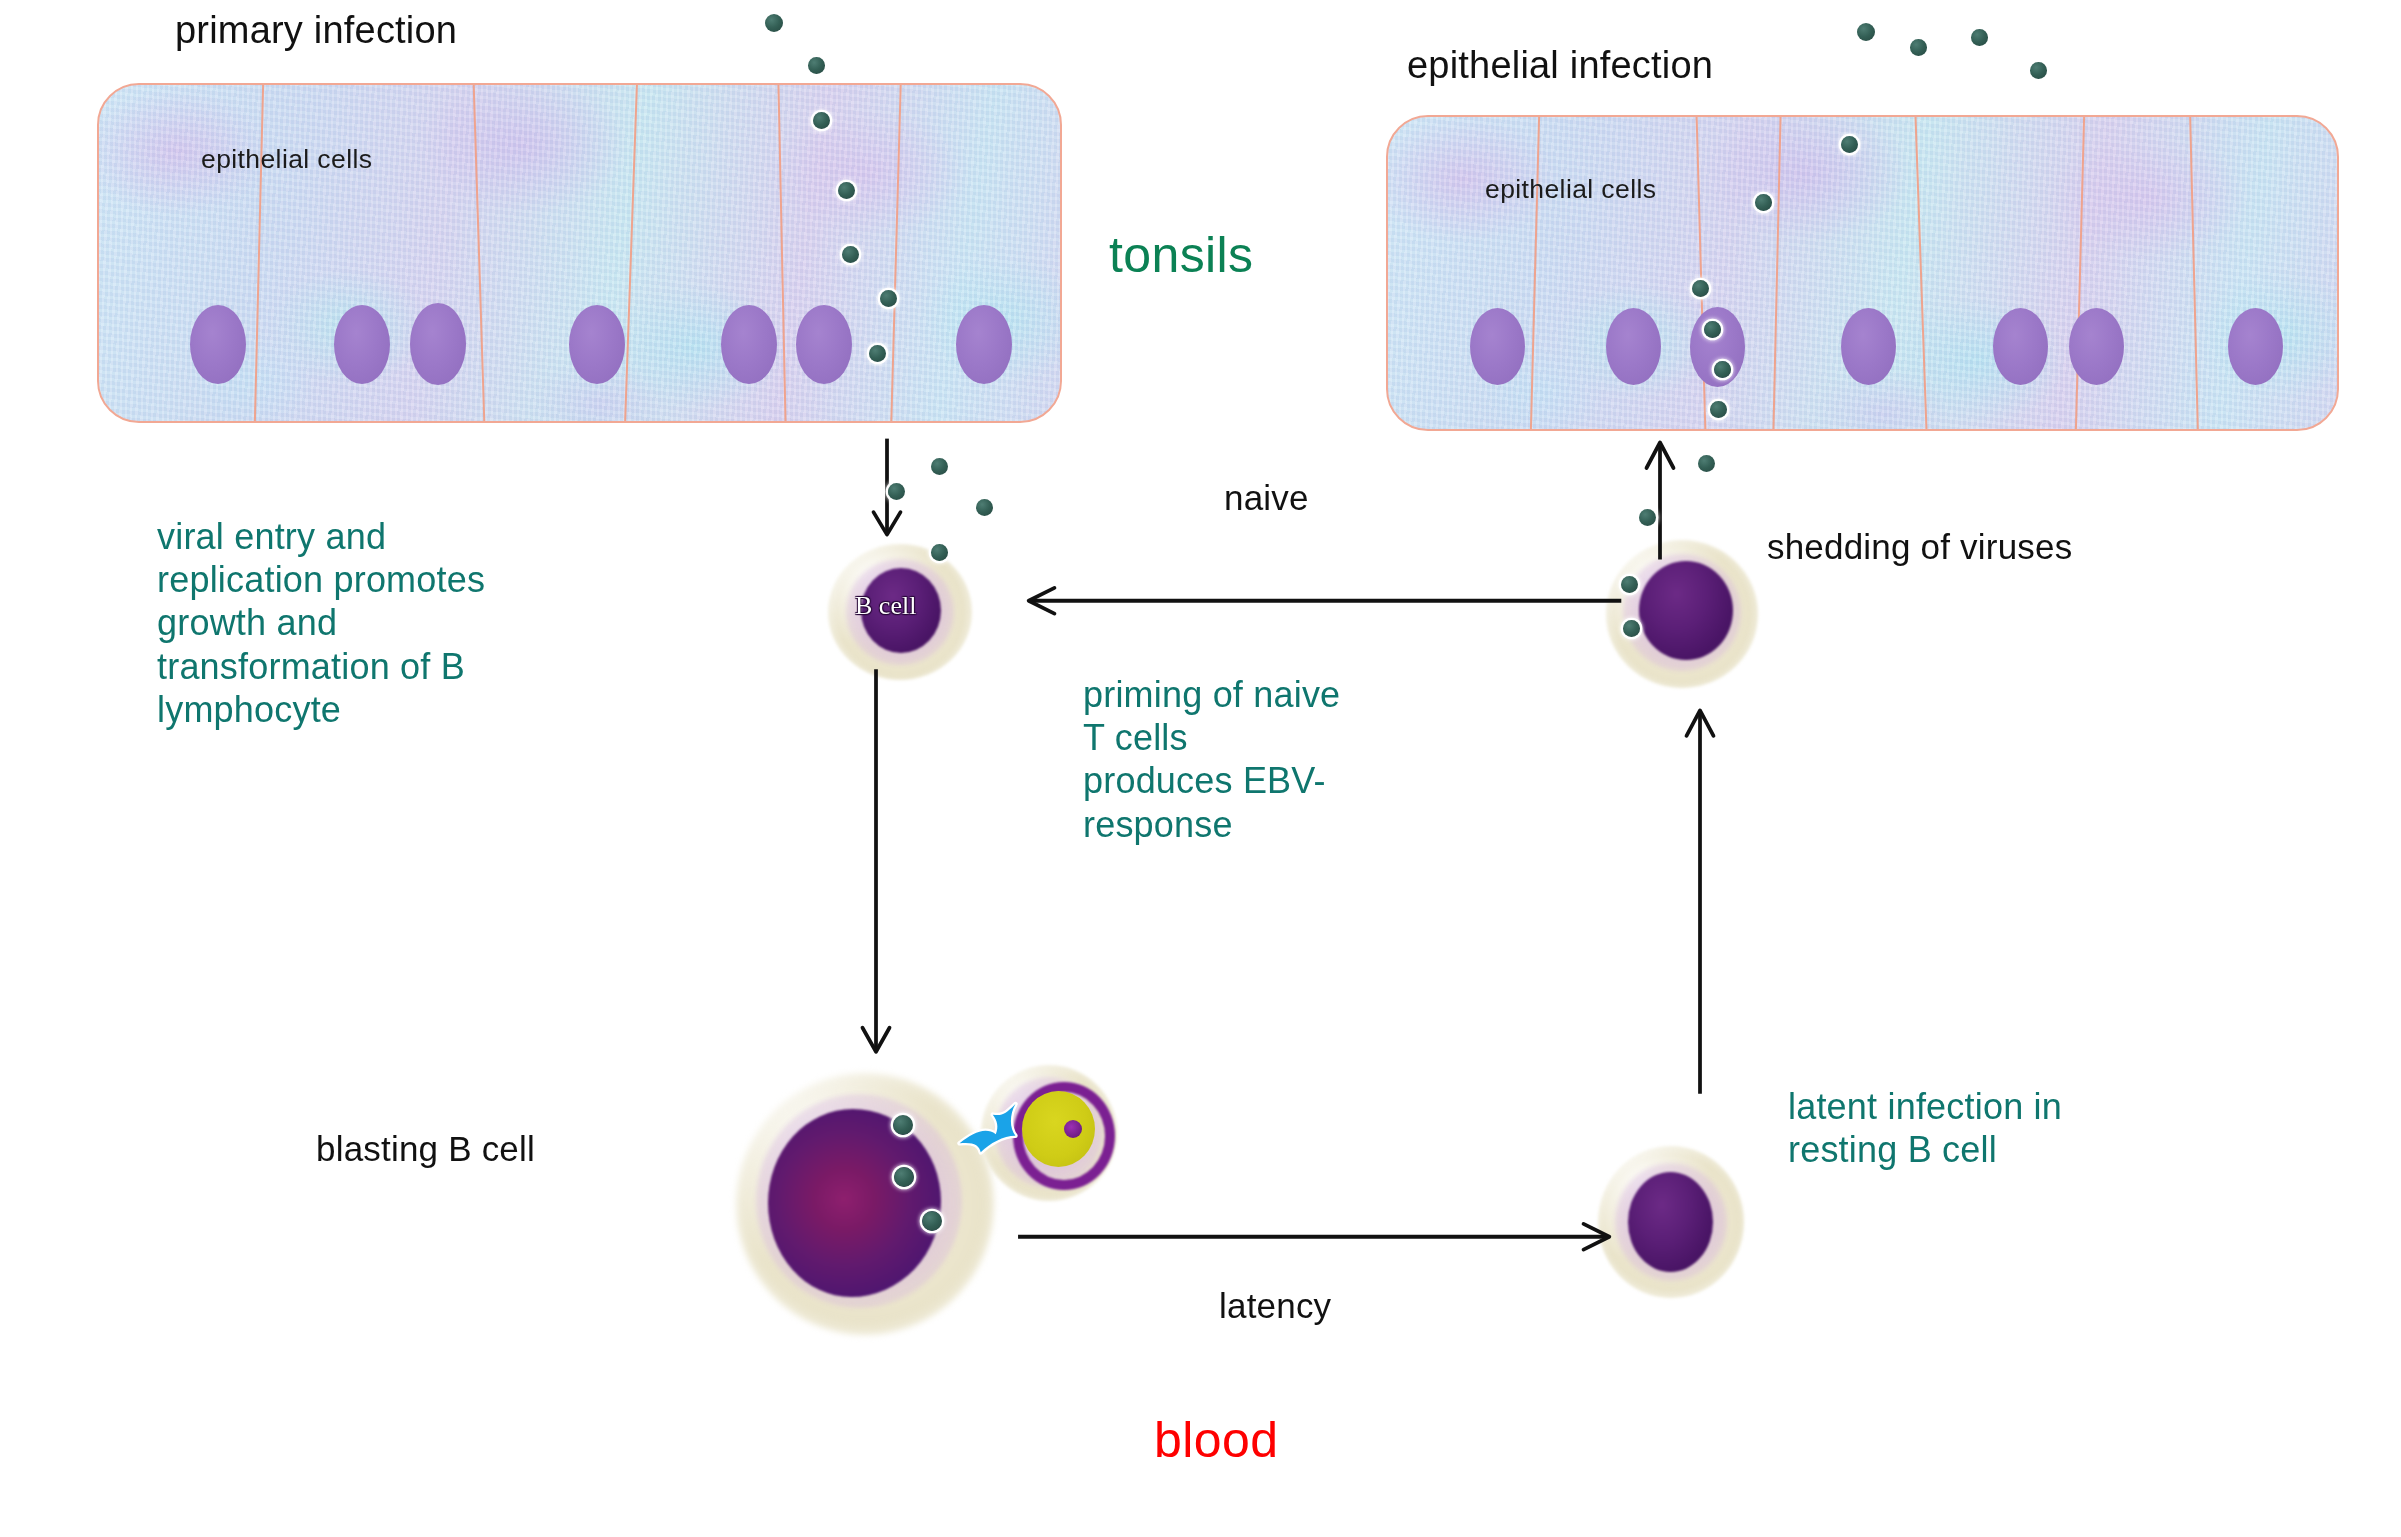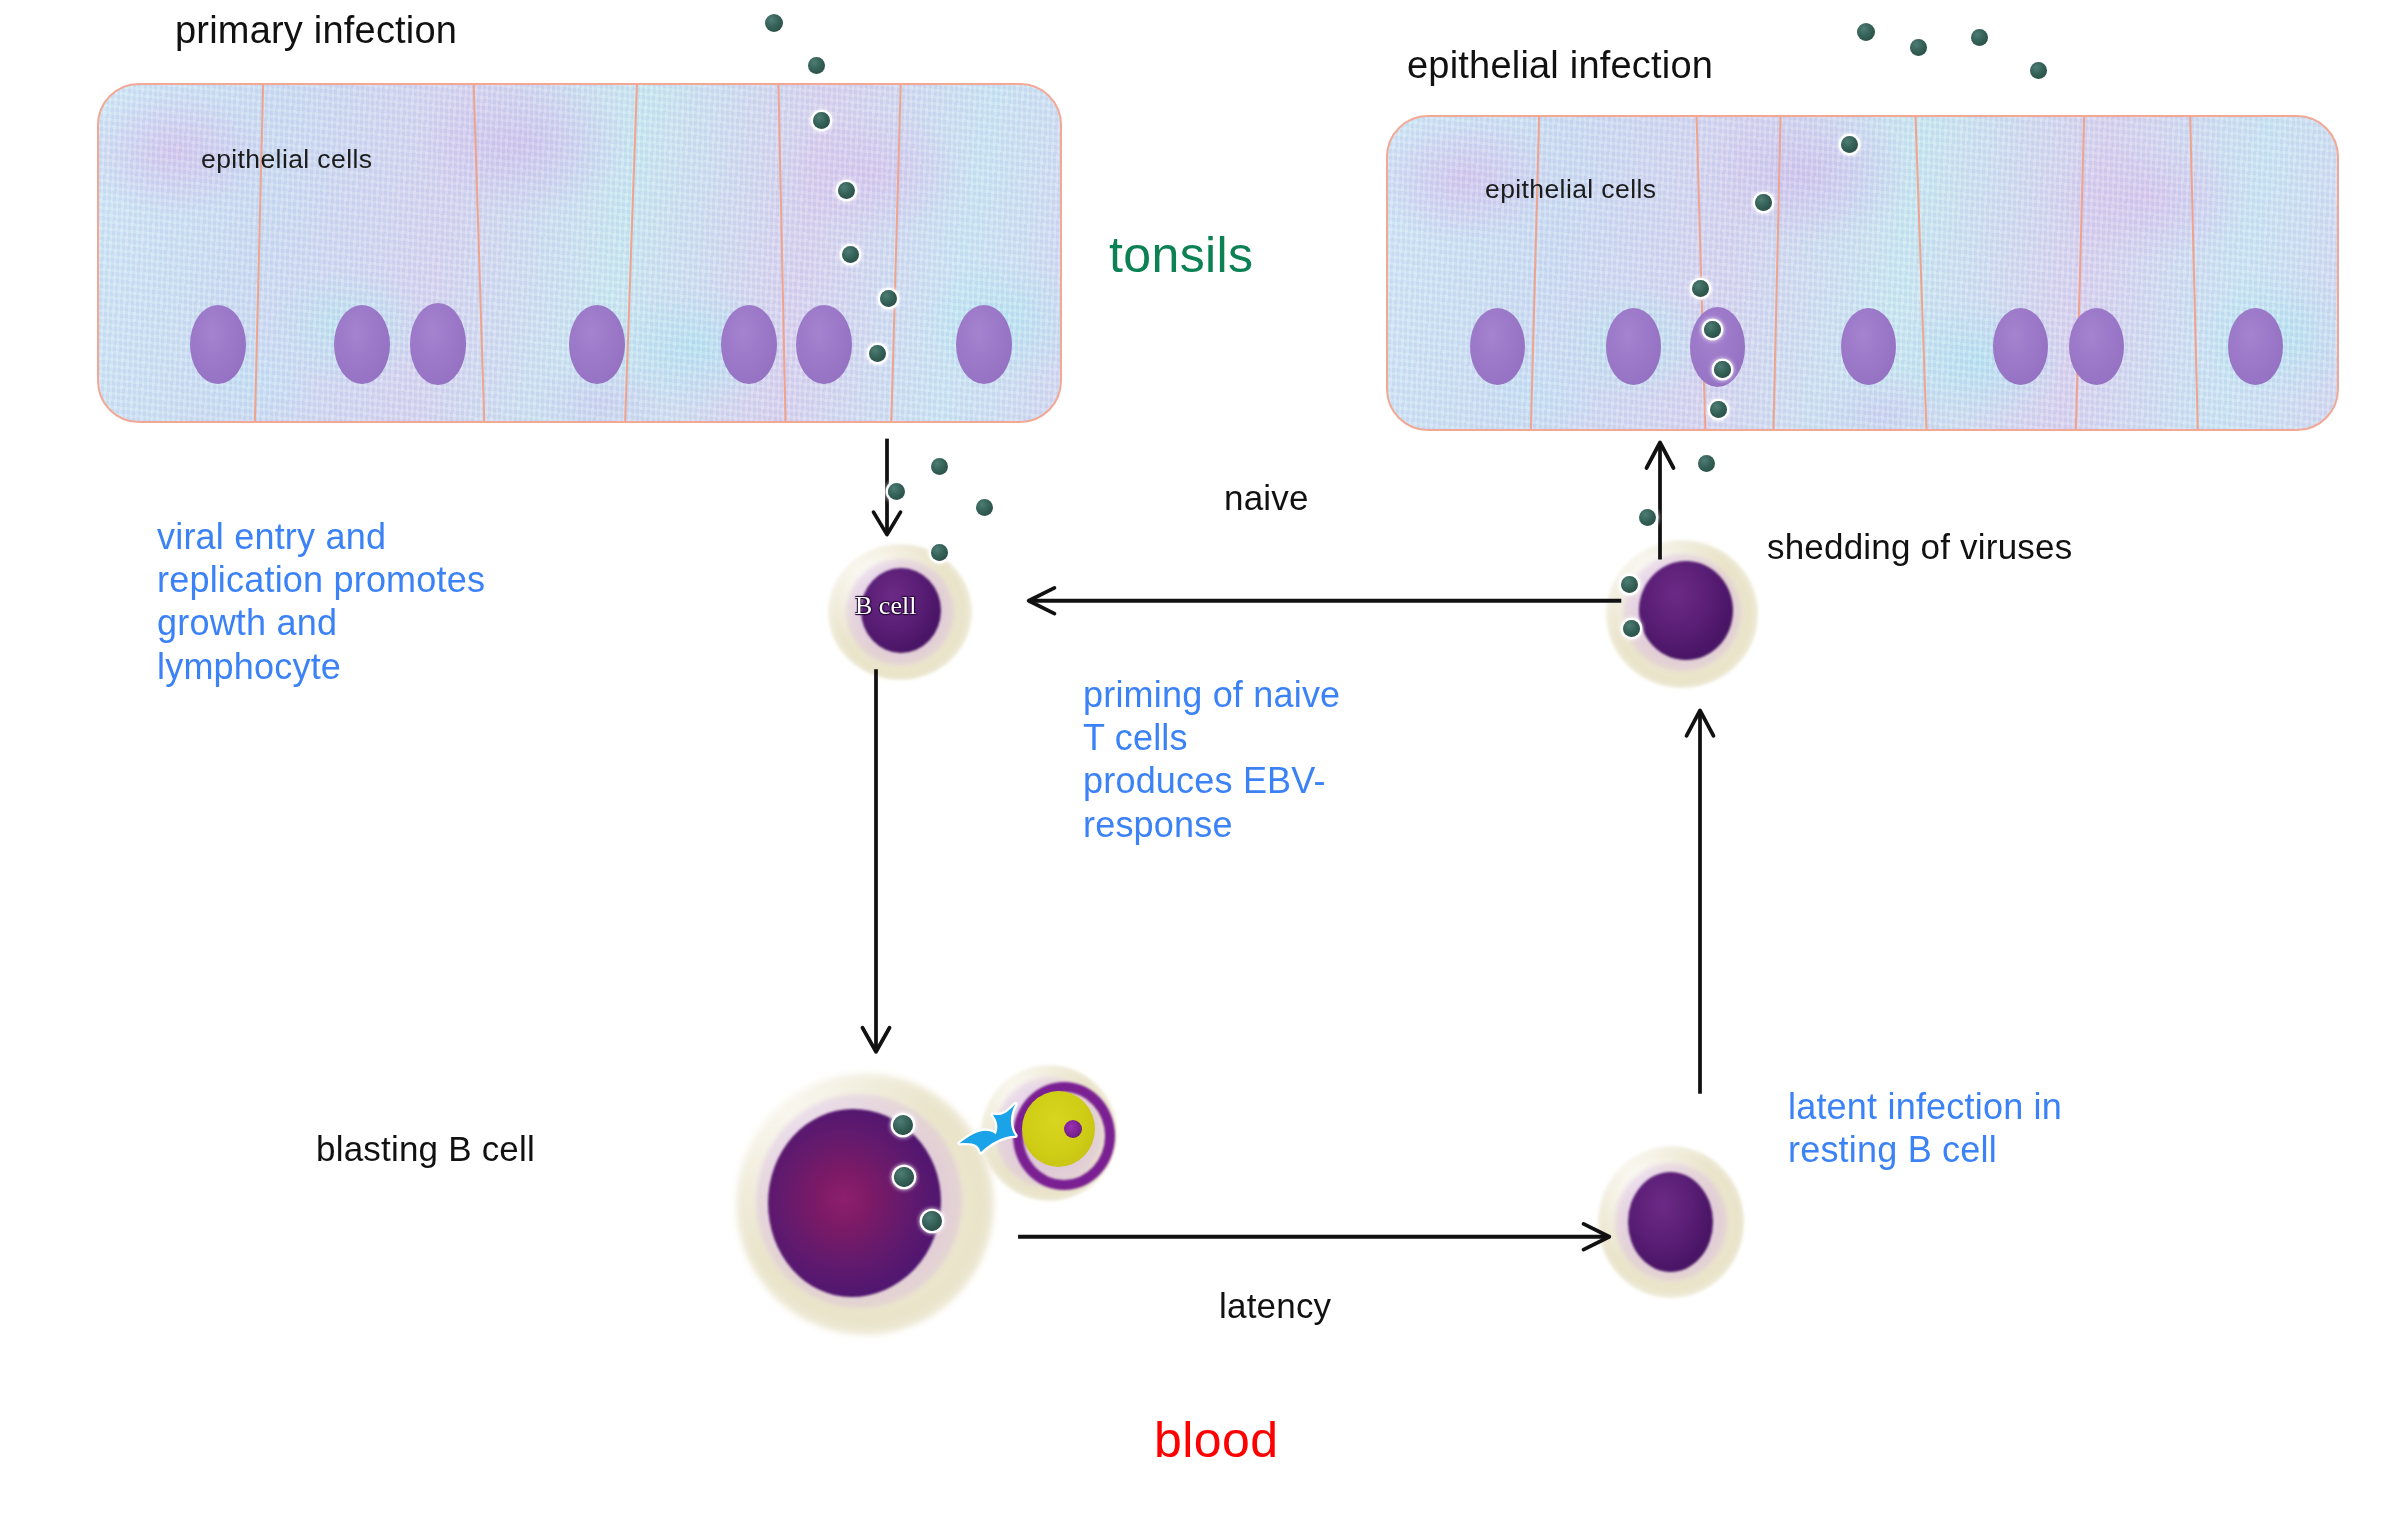--- a/index.html
+++ b/index.html
@@ -45,21 +45,21 @@
   
   .htitle{position:absolute;font-size:38px;color:#111;white-space:nowrap;letter-spacing:0.2px;}
 
   
   .tonsils{position:absolute;font-size:50px;color:#0b8154;white-space:nowrap;letter-spacing:0.4px;}
   .blood{position:absolute;font-size:50px;color:#fe0000;white-space:nowrap;letter-spacing:0.4px;}
   .reactivation{position:absolute;font-size:56px;color:#0d9ae8;white-space:nowrap;
                 font-family:"Liberation Serif",serif;letter-spacing:0.4px;}
 
   
-  .btext{position:absolute;font-size:36px;line-height:1.20;color:#3b82f6;letter-spacing:0.2px;}
+  .btext{position:absolute;font-size:36px;line-height:1.20;color:#0f766e;letter-spacing:0.2px;}
   .slabel{position:absolute;font-size:35px;color:#111;white-space:nowrap;letter-spacing:0.2px;}
 
   
   .virus{
     position:absolute;border-radius:50%;
     background:radial-gradient(circle at 36% 32%, #4e7d73 0%, #335f55 48%, #25463f 100%);
     box-shadow:0 0 0 2.3px #ffffff, 0 0 4.5px 2.3px rgba(255,255,255,.95);
     z-index:9;
   }
 
@@ -158,20 +158,21 @@
   </div>
   <div class="epi-label" style="left:1477px;top:174px;">epithelial cells</div>
 
   <div class="tonsils" style="left:1101px;top:226px;">tonsils</div>
   <div class="blood" style="left:1146px;top:1411px;">blood</div>
 
   <div class="btext" style="left:149px;top:515px;width:606px;">
     <div>viral entry and</div>
     <div>replication promotes</div>
     <div>growth and</div>
+    <div>transformation of B</div>
     <div>lymphocyte</div>
   </div>
 
   <div class="slabel" style="left:1216px;top:478px;">naive</div>
 
   <div class="slabel" style="left:1759px;top:502px;margin-top:25px;">shedding of viruses</div>
 
   <div class="btext" style="left:1075px;top:673px;width:485px;">
     <div>priming of naive</div>
     <div>T cells</div>

